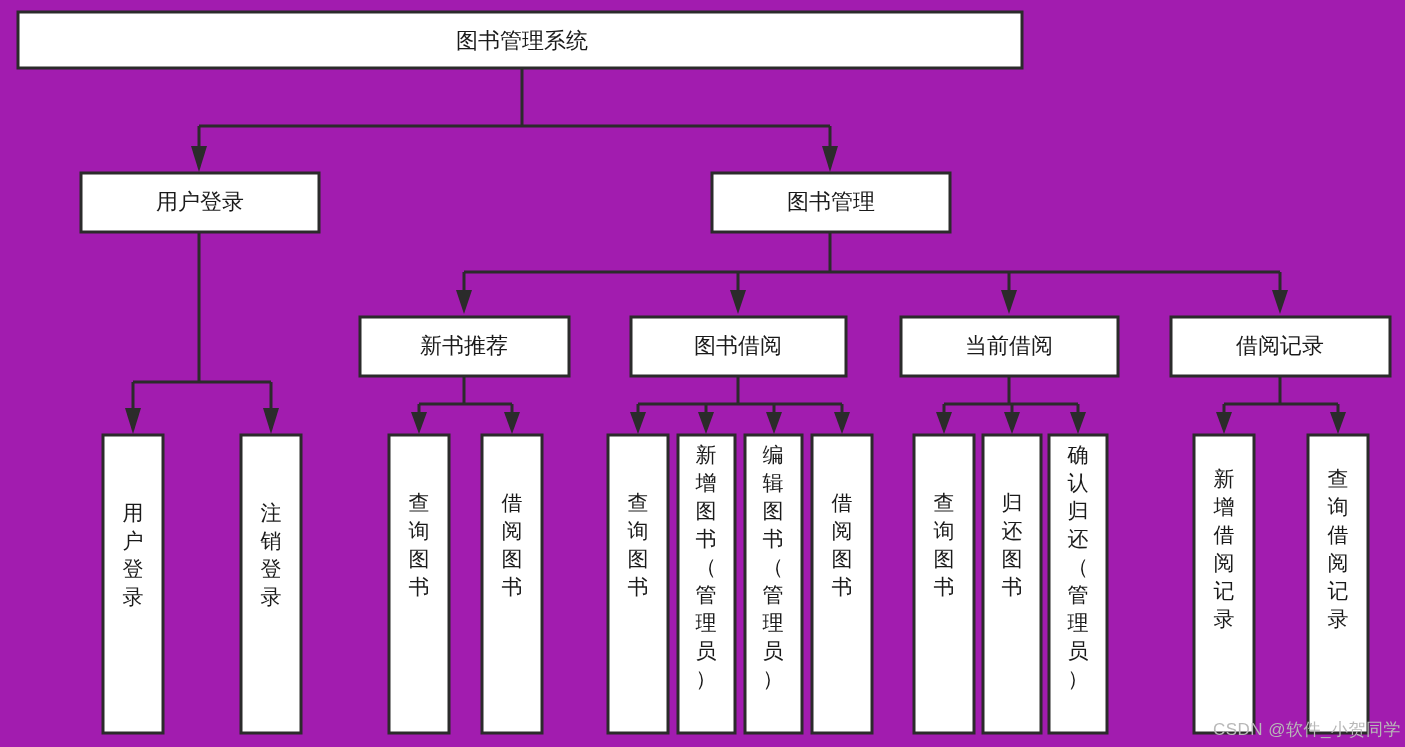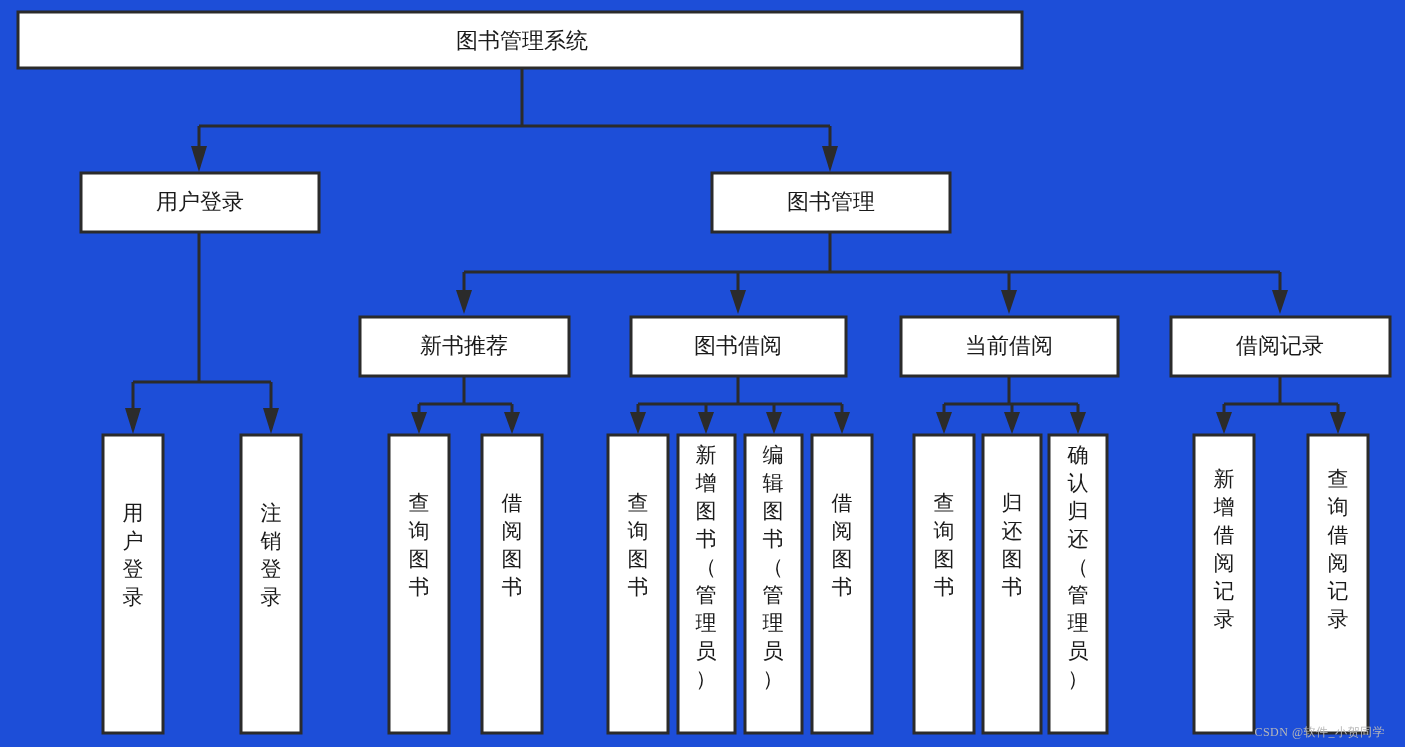--- a/index.html
+++ b/index.html
@@ -1,25 +1,25 @@
 <!DOCTYPE html>
 <html><head>
 <meta charset="utf-8">
 <style>
   html,body{margin:0;padding:0;background:#ffffff;}
   body{width:1405px;height:747px;font-family:"DejaVu Sans","Liberation Sans",sans-serif;}
-  #diagram-root{position:relative;width:1405px;height:747px;overflow:hidden;background:#1d4ed8;}
+  #diagram-root{position:relative;width:1405px;height:747px;overflow:hidden;background:#a21caf;}
   svg#tree-svg{position:absolute;left:0;top:0;width:1405px;height:747px;}
   .node-box{fill:#ffffff;stroke:#2b2b2b;stroke-width:3;}
   .connector{stroke:#2b2b2b;stroke-width:3;fill:none;}
   .arrow-head{fill:#2b2b2b;stroke:none;}
   .node-label{fill:#1a1a1a;font-family:"DejaVu Sans","Liberation Sans",sans-serif;font-size:22px;text-anchor:middle;dominant-baseline:middle;}
   .leaf-label{fill:#1a1a1a;font-family:"DejaVu Sans","Liberation Sans",sans-serif;font-size:21px;text-anchor:middle;}
-  .watermark{position:absolute;right:20px;bottom:6px;color:#b8b8b8;font-size:12px;
-             font-family:Liberation Serif, serif;white-space:nowrap;letter-spacing:.5px;}
+  .watermark{position:absolute;right:4px;bottom:6px;color:#b8b8b8;font-size:17px;
+             font-family:Liberation Sans, sans-serif;white-space:nowrap;letter-spacing:.5px;}
 </style>
 </head>
 <body>
 
 <div id="diagram-root">
 
   <svg id="tree-svg" viewBox="0 0 1405 747">
 
     <g>
       <path class="connector" d="M522,68 L522,126"></path>

